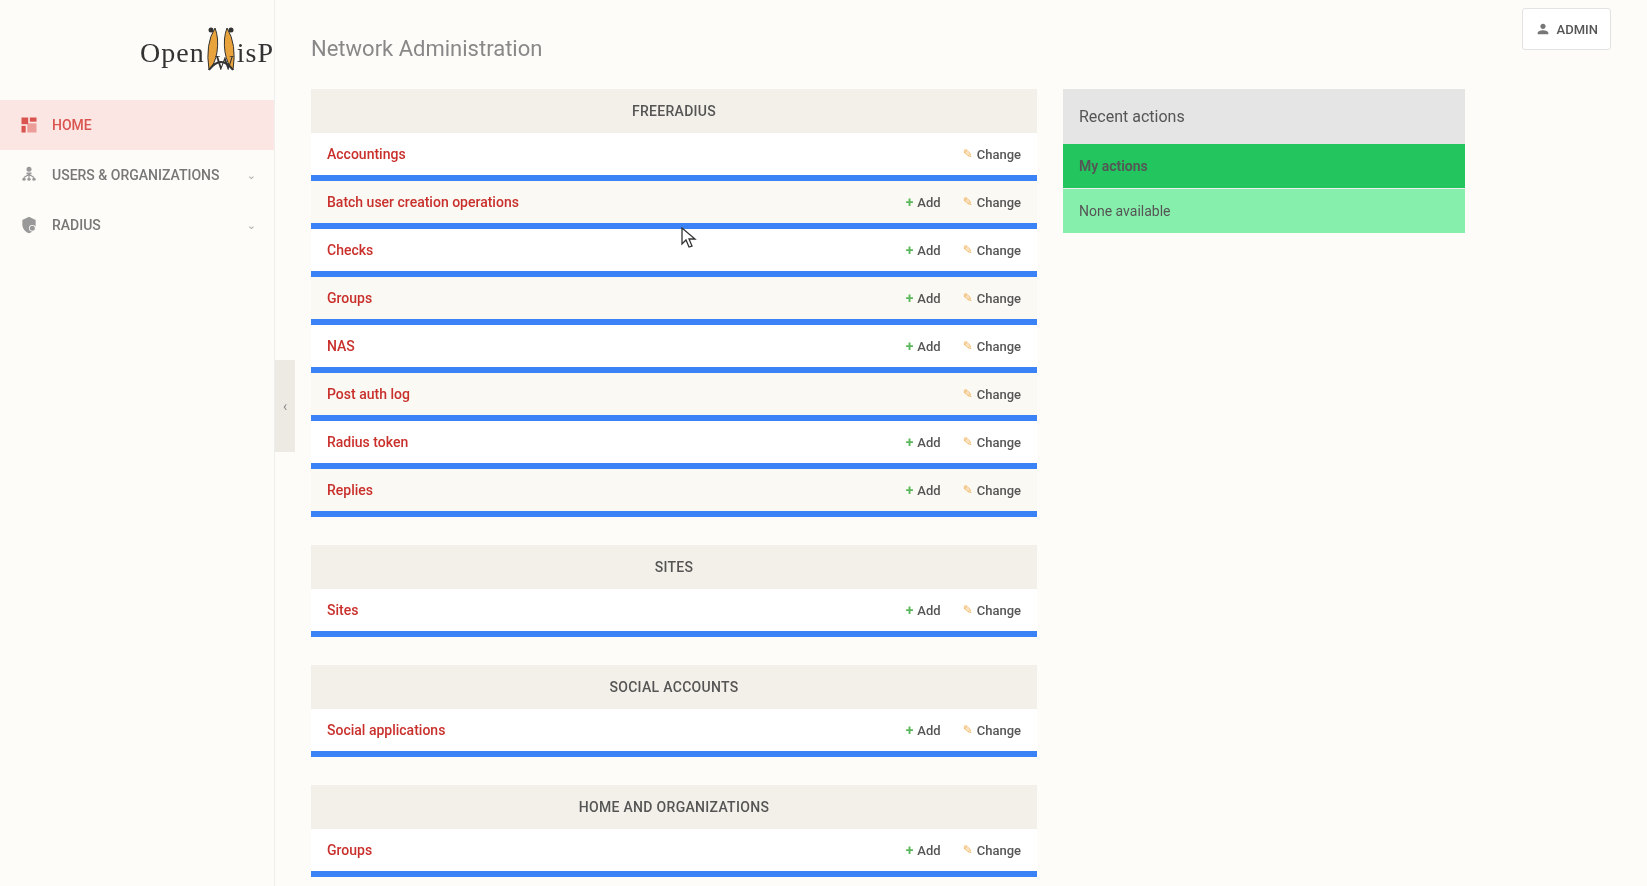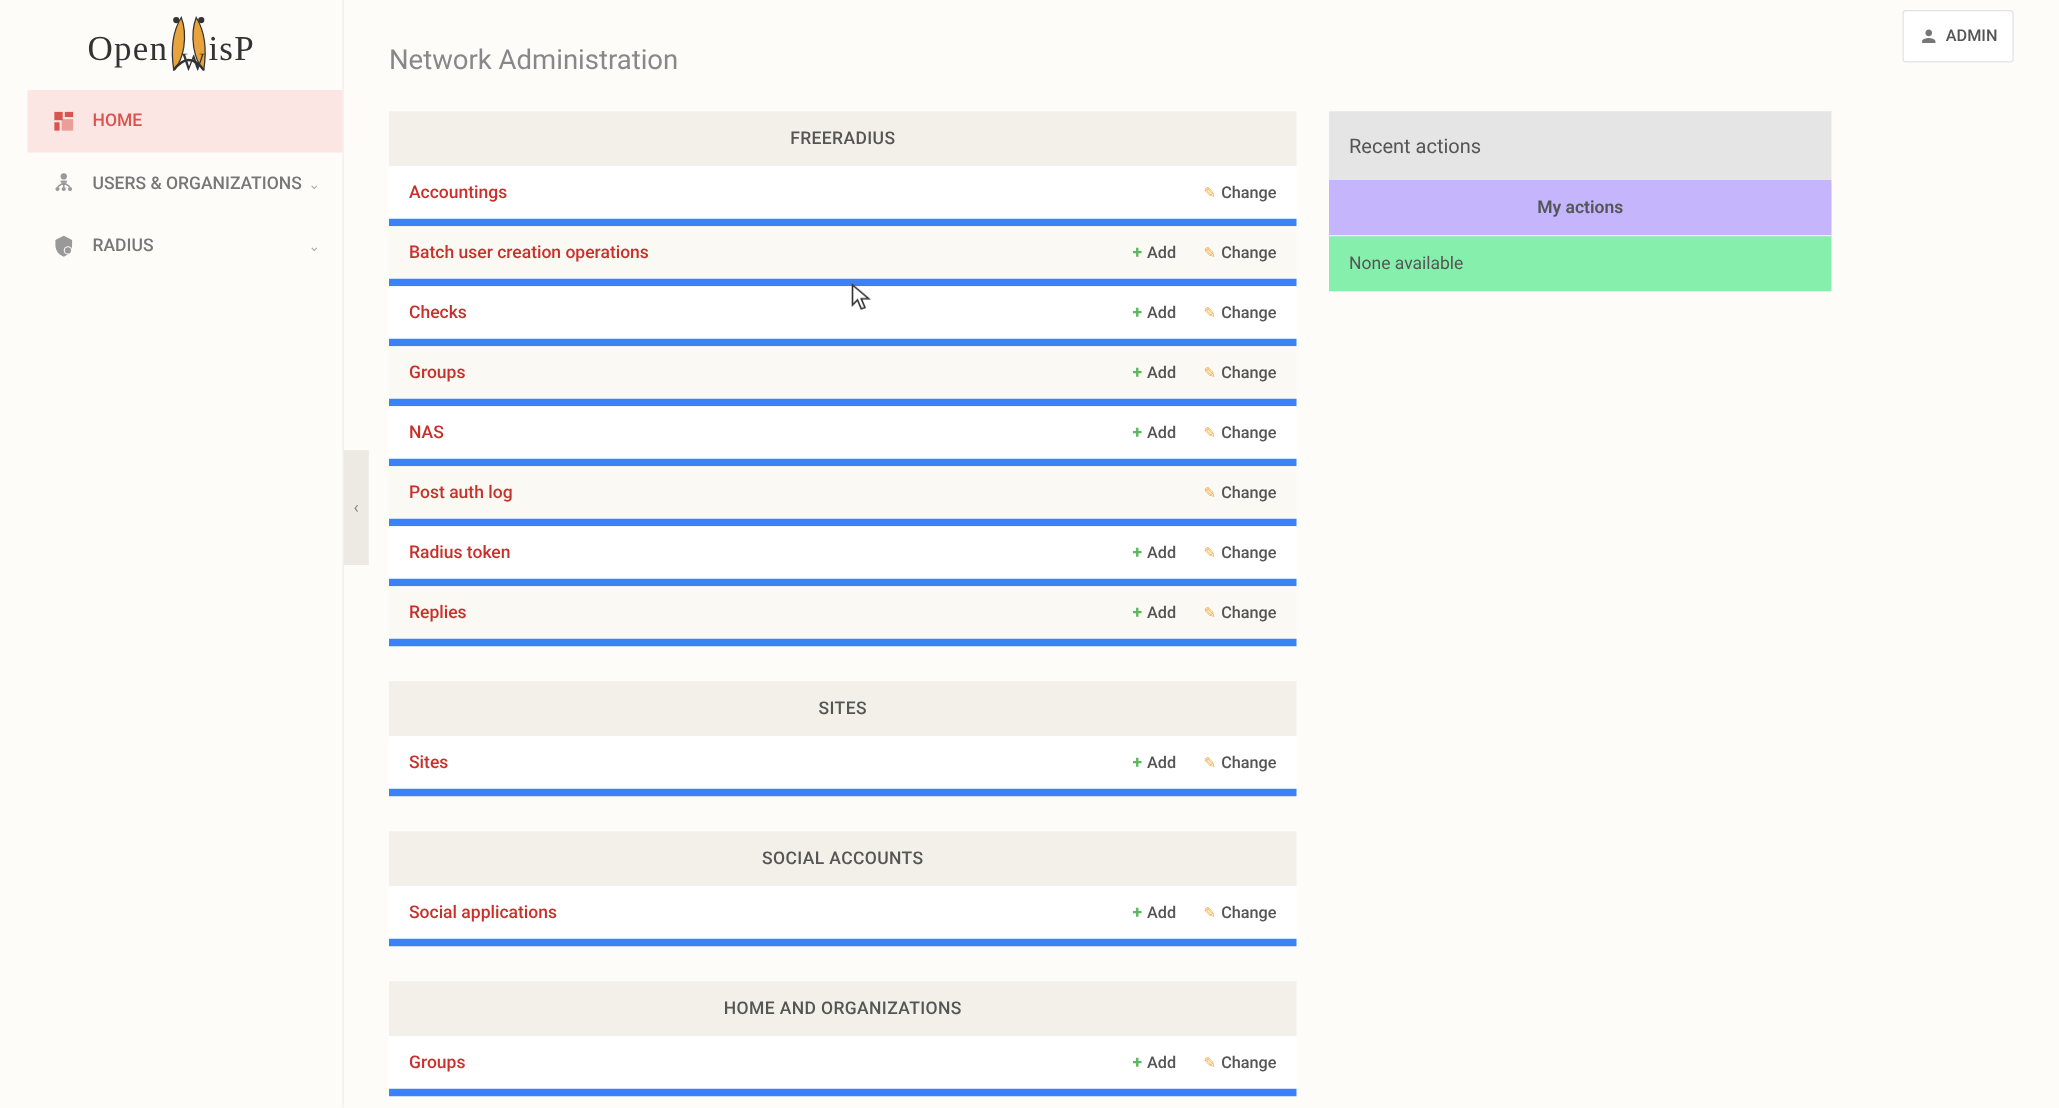--- a/index.html
+++ b/index.html
@@ -1,20 +1,20 @@
 <!DOCTYPE html>
 <html><head>
 <meta charset="utf-8">
 <style>
 * { box-sizing: border-box; margin: 0; padding: 0; }
 body { font-family: -apple-system, BlinkMacSystemFont, "Segoe UI", Roboto, Arial, sans-serif; background: #fdfcf9; color: #333; height: 886px; width: 1647px; overflow: hidden; position: relative; }
 .sidebar { position: fixed; left: 0; top: 0; width: 275px; height: 100%; background: #fdfcf9; border-right: 1px solid #eee; }
-.logo { display: flex; align-items: center; justify-content: center; height: 72px; }
+.logo { display: flex; align-items: center; justify-content: flex-end; height: 100px; }
 .logo-text { font-family: serif; font-size: 28px; font-weight: 400; color: #333; letter-spacing: 1px; position: relative; }
-.nav { list-style: none; padding-left: 22px; }
+.nav { list-style: none; }
 .nav-item { display: flex; align-items: center; padding: 14px 18px; font-size: 14px; font-weight: 500; color: #777; cursor: pointer; position: relative; }
 .nav-item.active { background: #fce6e4; color: #d9534f; }
 .nav-item .nav-icon { width: 22px; height: 22px; margin-right: 12px; display: flex; align-items: center; justify-content: center; }
 .nav-item .chevron { position: absolute; right: 18px; color: #aaa; font-size: 11px; }
 .collapse-handle { position: absolute; left: 275px; top: 360px; width: 20px; height: 92px; background: #eceae3; display: flex; align-items: center; justify-content: center; cursor: pointer; color: #888; font-size: 14px; }
 .main { margin-left: 275px; padding: 36px 36px 0 36px; height: 100%; overflow-y: auto; }
 .page-title { font-size: 22px; font-weight: 400; color: #888; margin-bottom: 28px; }
 .user-btn { position: absolute; right: 36px; top: 8px; background: #fff; border: 1px solid #e2e2e2; border-radius: 3px; padding: 12px 12px; font-size: 13px; font-weight: 500; color: #555; display: flex; align-items: center; gap: 6px; cursor: pointer; }
 .content-row { display: flex; gap: 26px; }
 .left-col { width: 726px; text-align: center; }
@@ -22,21 +22,21 @@
 .module { margin-bottom: 28px; }
 .module-header { background: #f2f0e9; padding: 14px 16px; font-size: 14px; font-weight: 500; color: #555; letter-spacing: 0.3px; }
 .module-row { display: flex; align-items: center; justify-content: space-between; padding: 13px 16px; border-bottom: 6px solid #3b82f6; background: #fff; }
 .module-row:nth-child(odd) { background: #faf9f4; }
 .module-row .row-name { color: #c9302c; font-size: 14px; font-weight: 500; cursor: pointer; }
 .row-actions { display: flex; gap: 22px; align-items: center; }
 .action-link { font-size: 13px; font-weight: 500; color: #555; cursor: pointer; display: flex; align-items: center; gap: 4px; }
 .add-icon { color: #5cb85c; font-weight: bold; font-size: 14px; }
 .change-icon { color: #f0ad4e; font-size: 12px; }
 .recent-header { background: #e5e5e5; padding: 18px 16px; font-size: 16px; font-weight: 400; color: #555; }
-.recent-sub { padding: 14px 16px; font-size: 14px; font-weight: 600; color: #555; background: #c4b5fd; border-bottom: 1px solid #eee; text-align: center;}
+.recent-sub { padding: 14px 16px; font-size: 14px; font-weight: 600; color: #555; background: #22c55e; border-bottom: 1px solid #eee;}
 .recent-none { padding: 14px 16px; font-size: 14px; color: #555; background: #86efac; }
 .cursor-ptr { position: absolute; left: 680px; top: 227px; pointer-events: none; z-index: 999; }
 svg { display: block; }
 
 .main::-webkit-scrollbar { width: 12px; }
 .main::-webkit-scrollbar-thumb { background: #ccc; border-radius: 6px; }
 </style>
 </head>
 <body>
 

